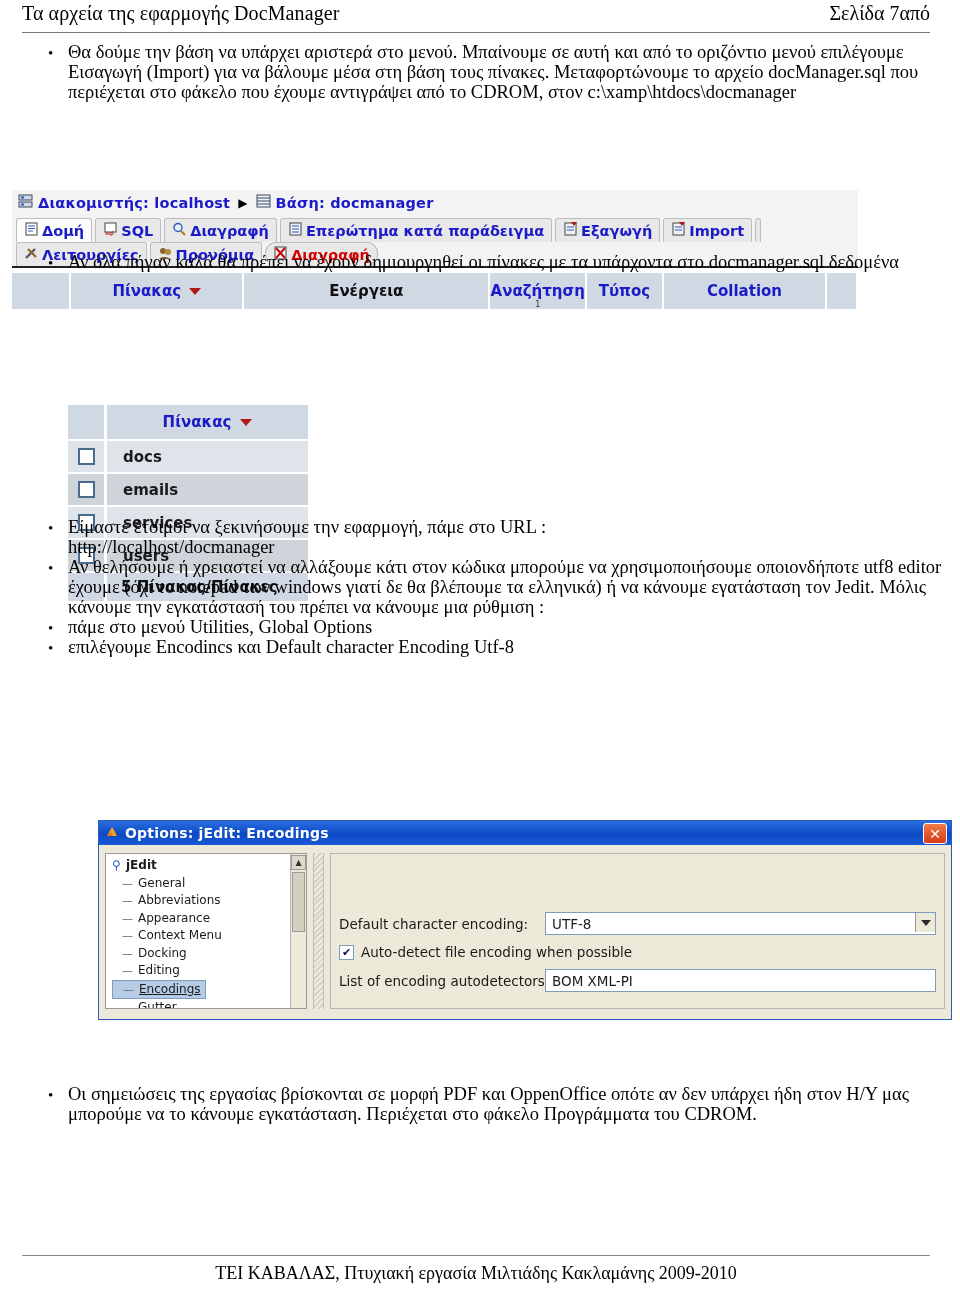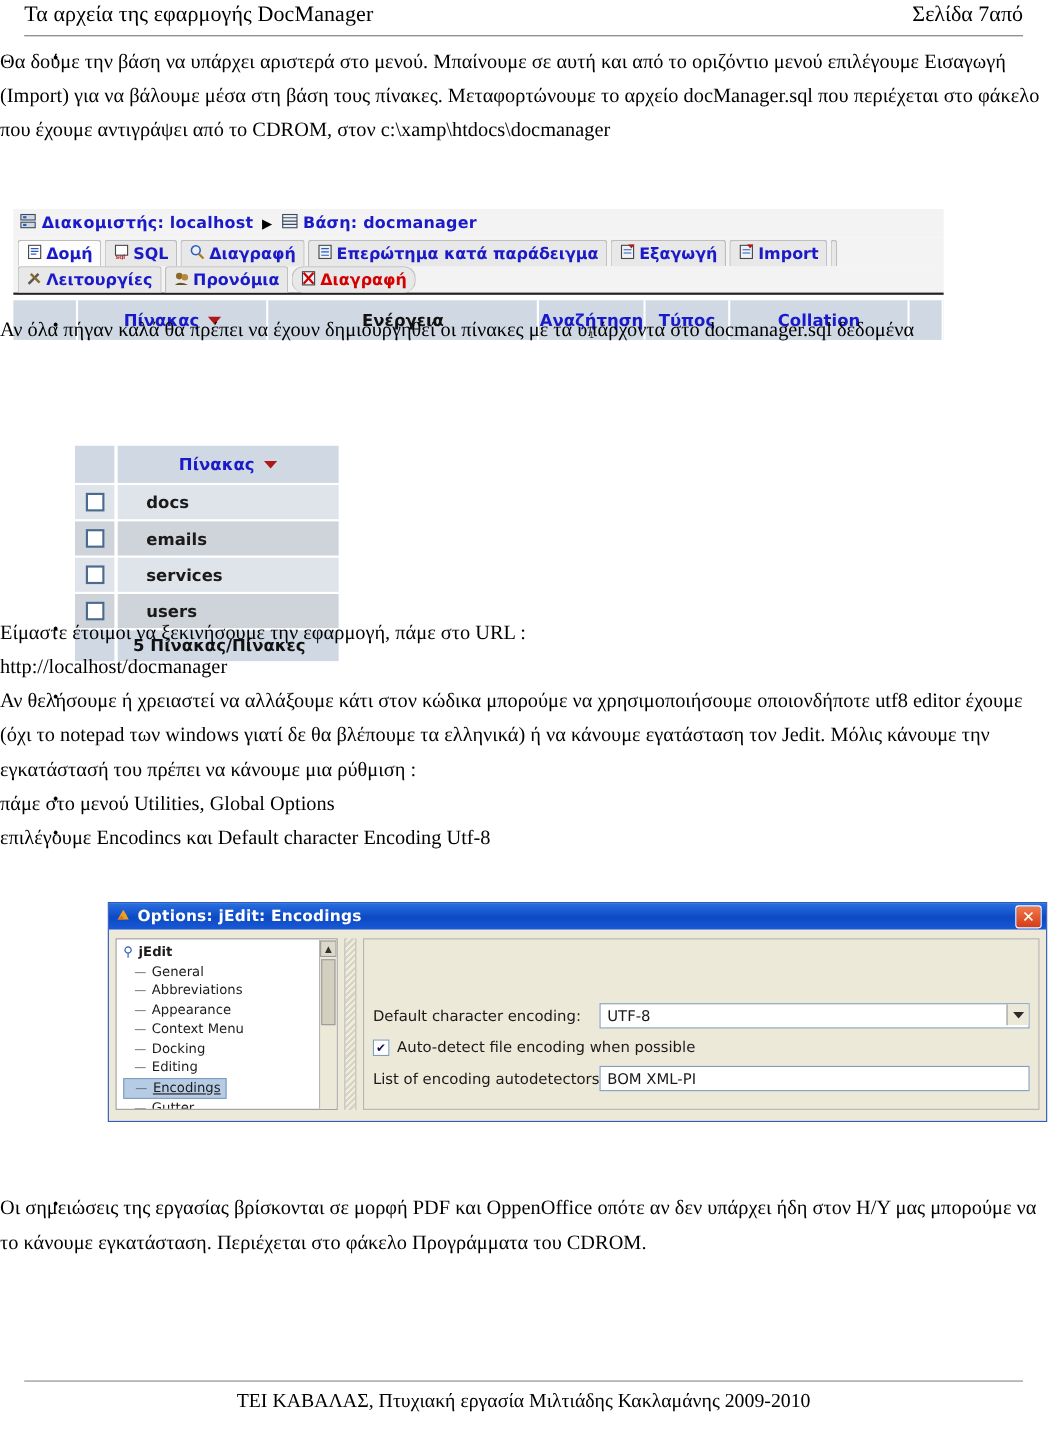--- a/index.html
+++ b/index.html
@@ -47,22 +47,23 @@
     width: 960px;
   }
 
   ul.bullets {
     list-style: none;
     margin: 0;
     padding: 0;
   }
   li.bullet {
     position: relative;
+    padding-left: 68px;
     font-size: 18.5px;
-    line-height: 31px;
+    line-height: 20px;
     margin: 0;
     text-align: left;
   }
   li.bullet::before {
     content: "\2022";
     position: absolute;
     left: 48px;
     top: -1px;
     font-size: 15px;
     line-height: 25.5px;
@@ -228,21 +229,21 @@
     justify-content: center;
     background: #dfe4ea;
   }
   .tl-row.alt .cbcell { background: #cfd4da; }
   .tl-row .namecell {
     flex: 1;
     margin-left: 3px;
     background: #dfe4ea;
     display: flex;
     align-items: center;
-    padding-left: 26px;
+    padding-left: 16px;
     font-size: 15px;
     font-weight: bold;
     color: #1a1a1a;
   }
   .tl-row.alt .namecell { background: #cfd4da; }
   .cbx {
     width: 13px;
     height: 13px;
     background: #ffffff;
     border: 2px solid #4a6a90;

